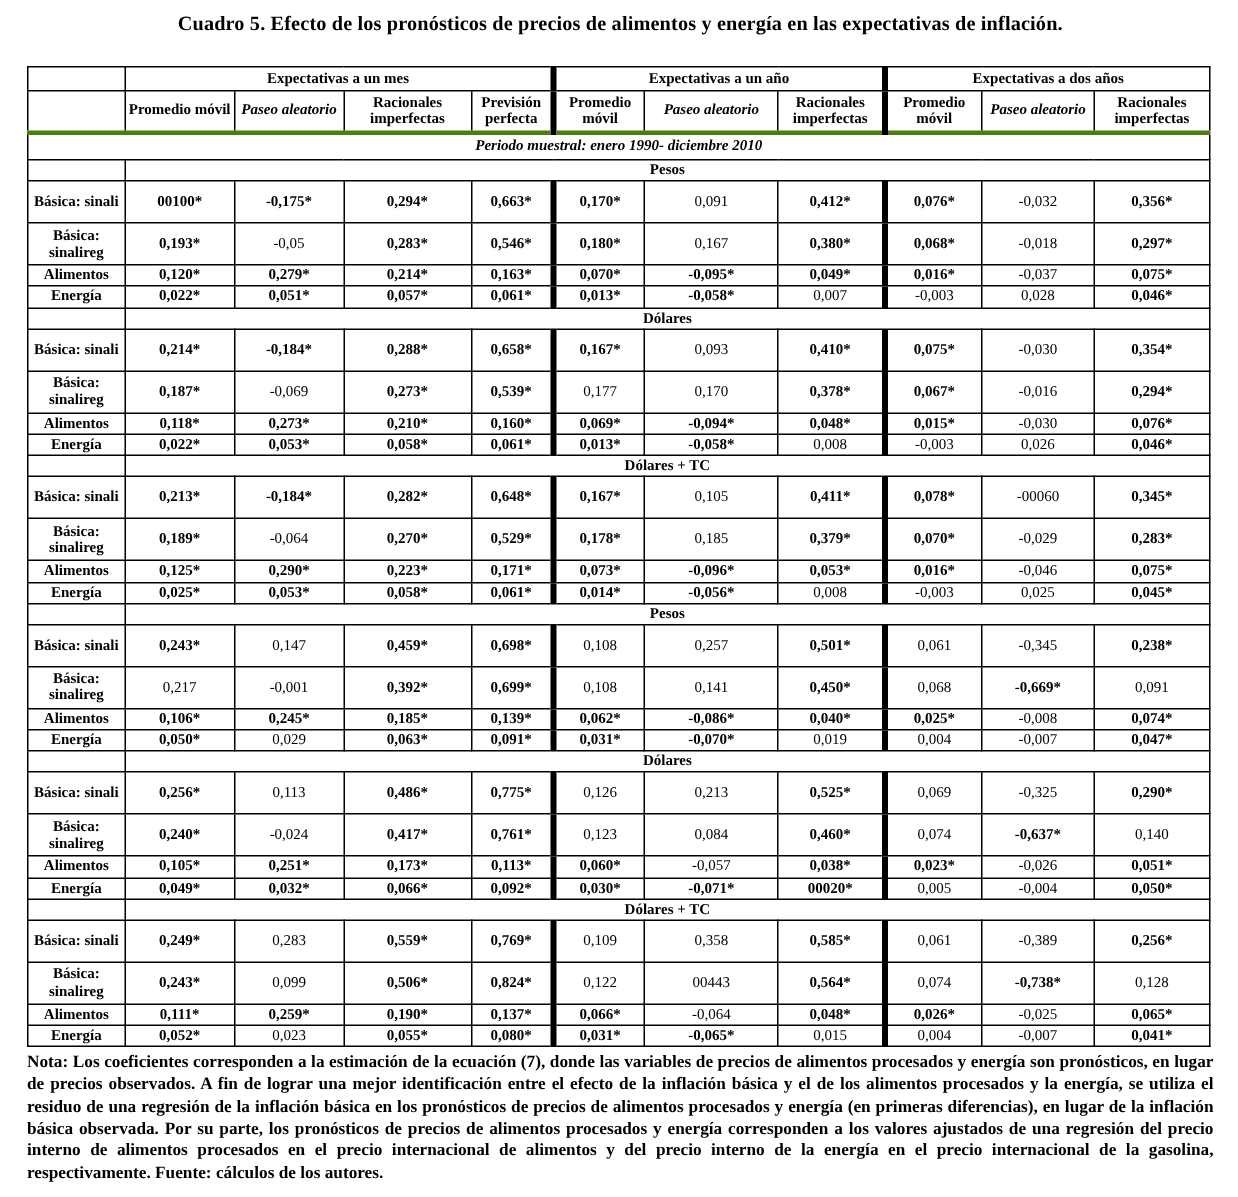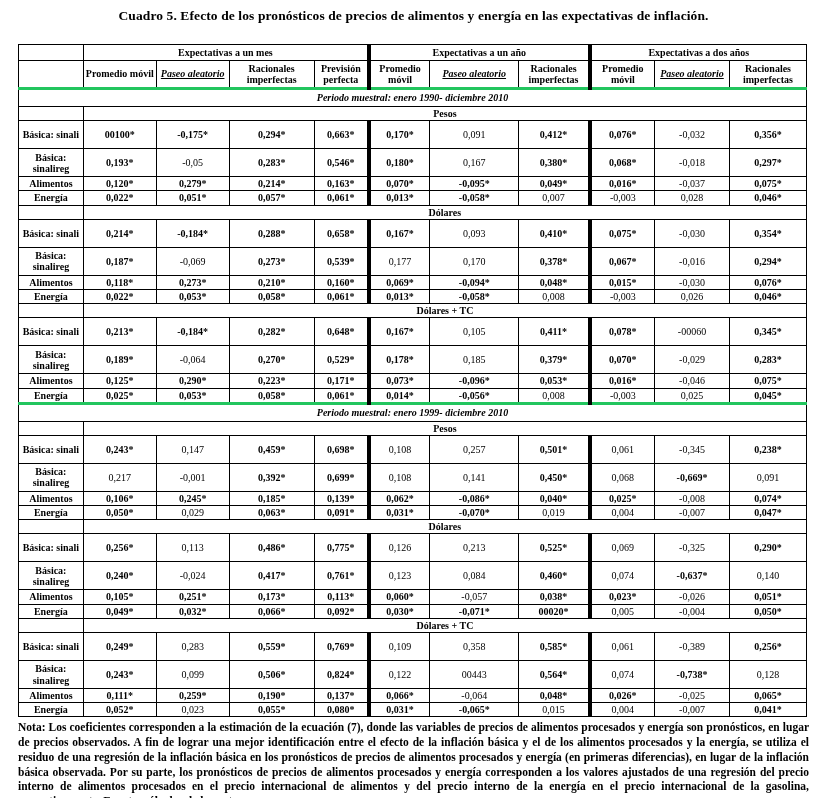--- a/index.html
+++ b/index.html
@@ -15,24 +15,24 @@
     text-align: center; font-weight: bold; font-size: 13.5px;
     margin-bottom: 20px; letter-spacing: 0.1px;
   }
   table.tbl { border-collapse: collapse; table-layout: fixed; width: 789px; padding-left: 37px; }
   .tbl th, .tbl td {
     border: 1px solid #000; text-align: center; vertical-align: middle;
     font-size: 10px; line-height: 1.12; padding: 1px 1px; overflow: hidden;
   }
   tr.h1 th { font-weight: bold; height: 16px; font-size: 10px; }
   tr.h2 th { font-weight: bold; height: 28px; font-size: 10px; }
-  .it { font-style: italic; text-decoration: underline; }
+  .it { font-style: italic; }
   .sep { border-left: 4px solid #000 !important; }
   tr.period-row td {
-    border-top: 3px solid #22c55e; font-weight: bold; font-style: italic;
+    border-top: 3px solid #4d7c0f; font-weight: bold; font-style: italic;
     height: 18px; font-size: 10px;
   }
   tr.section-row td { font-weight: bold; height: 14px; font-size: 10px; }
   tr.data-row td.row-label { font-weight: bold; padding: 0 1px; }
   tr.tall td { height: 28px; }
   tr.short td { height: 14px; }
   td.sig { font-weight: bold; }
   .note {
     margin-top: 3px; font-size: 11.5px; font-weight: bold;
     text-align: justify; line-height: 1.28;
@@ -245,23 +245,20 @@
           <td class="sig">0,053*</td>
           <td class="sig">0,058*</td>
           <td class="sig">0,061*</td>
           <td class="sig sep">0,014*</td>
           <td class="sig">-0,056*</td>
           <td>0,008</td>
           <td class="sep">-0,003</td>
           <td>0,025</td>
           <td class="sig">0,045*</td>
         </tr>
-        <tr class="period-row">
-          <td colspan="11">Periodo muestral: enero 1999- diciembre 2010</td>
-        </tr>
         <tr class="section-row">
           <td></td>
           <td colspan="10">Pesos</td>
         </tr>
         <tr class="data-row tall">
           <td class="row-label">Básica: sinali</td>
           <td class="sig">0,243*</td>
           <td>0,147</td>
           <td class="sig">0,459*</td>
           <td class="sig">0,698*</td>

